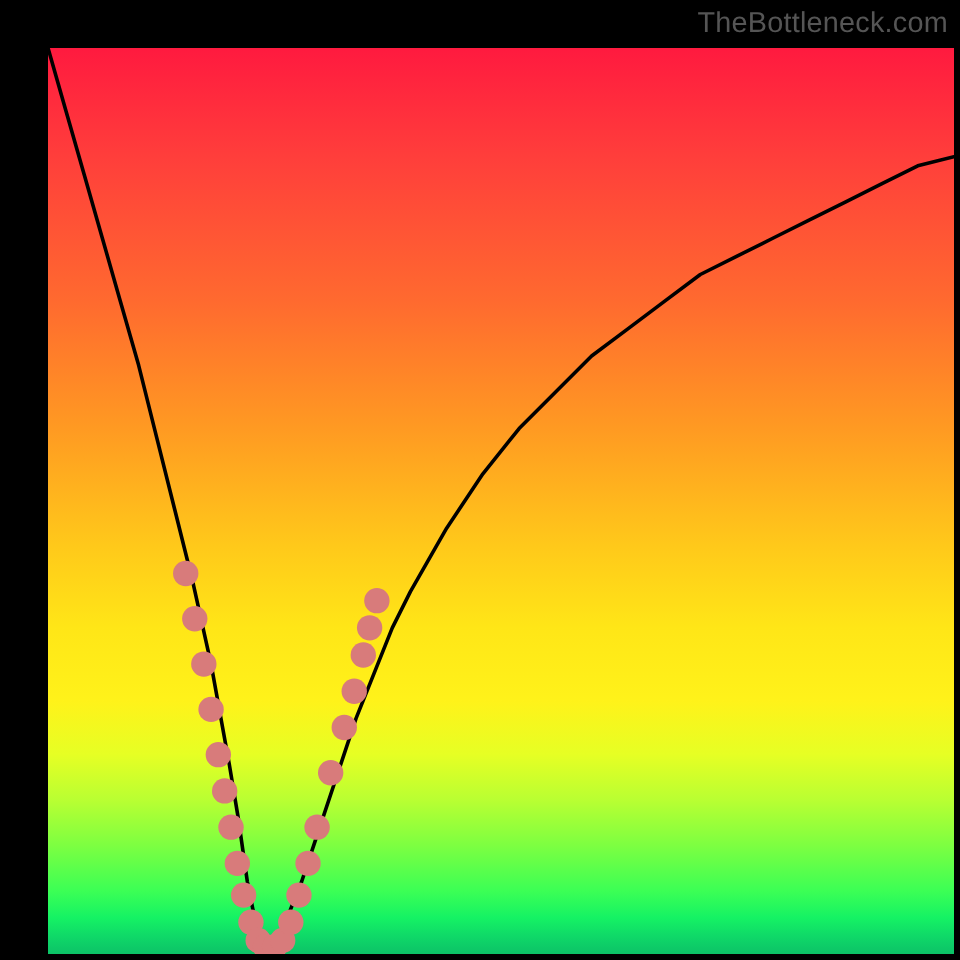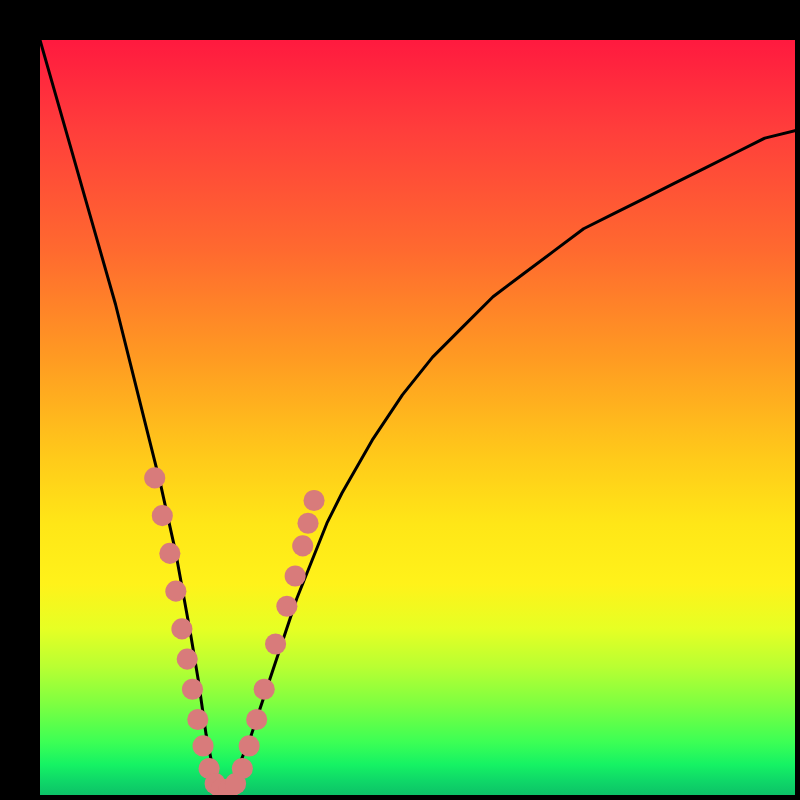--- a/index.html
+++ b/index.html
@@ -89,13 +89,14 @@
           <circle cx="224.23" cy="649.30" r="10.57" fill="#d87b7b"></circle>
           <circle cx="235.56" cy="604.00" r="10.57" fill="#d87b7b"></circle>
           <circle cx="246.89" cy="566.25" r="10.57" fill="#d87b7b"></circle>
           <circle cx="255.19" cy="536.05" r="10.57" fill="#d87b7b"></circle>
           <circle cx="262.74" cy="505.85" r="10.57" fill="#d87b7b"></circle>
           <circle cx="268.02" cy="483.20" r="10.57" fill="#d87b7b"></circle>
           <circle cx="274.06" cy="460.55" r="10.57" fill="#d87b7b"></circle>
         </g>
     </svg>
   </div>
+  <div class="watermark">TheBottleneck.com</div>
 </div>
 
 </body></html>

